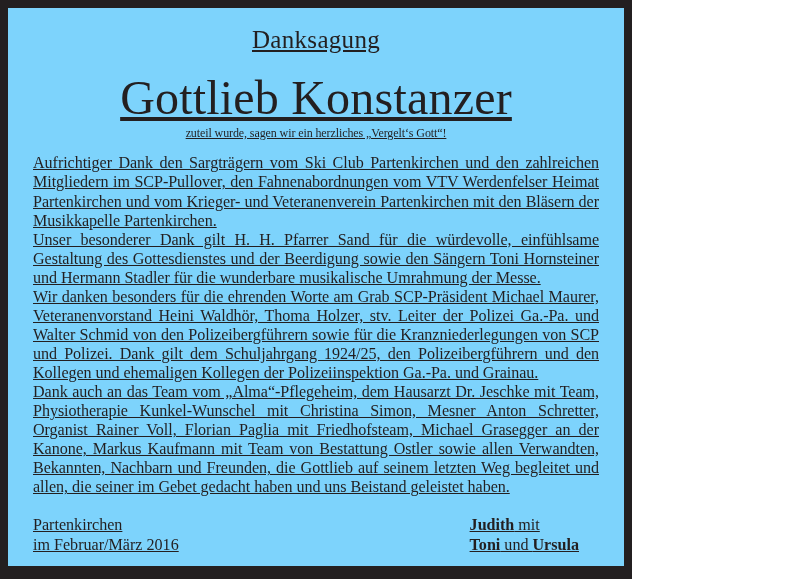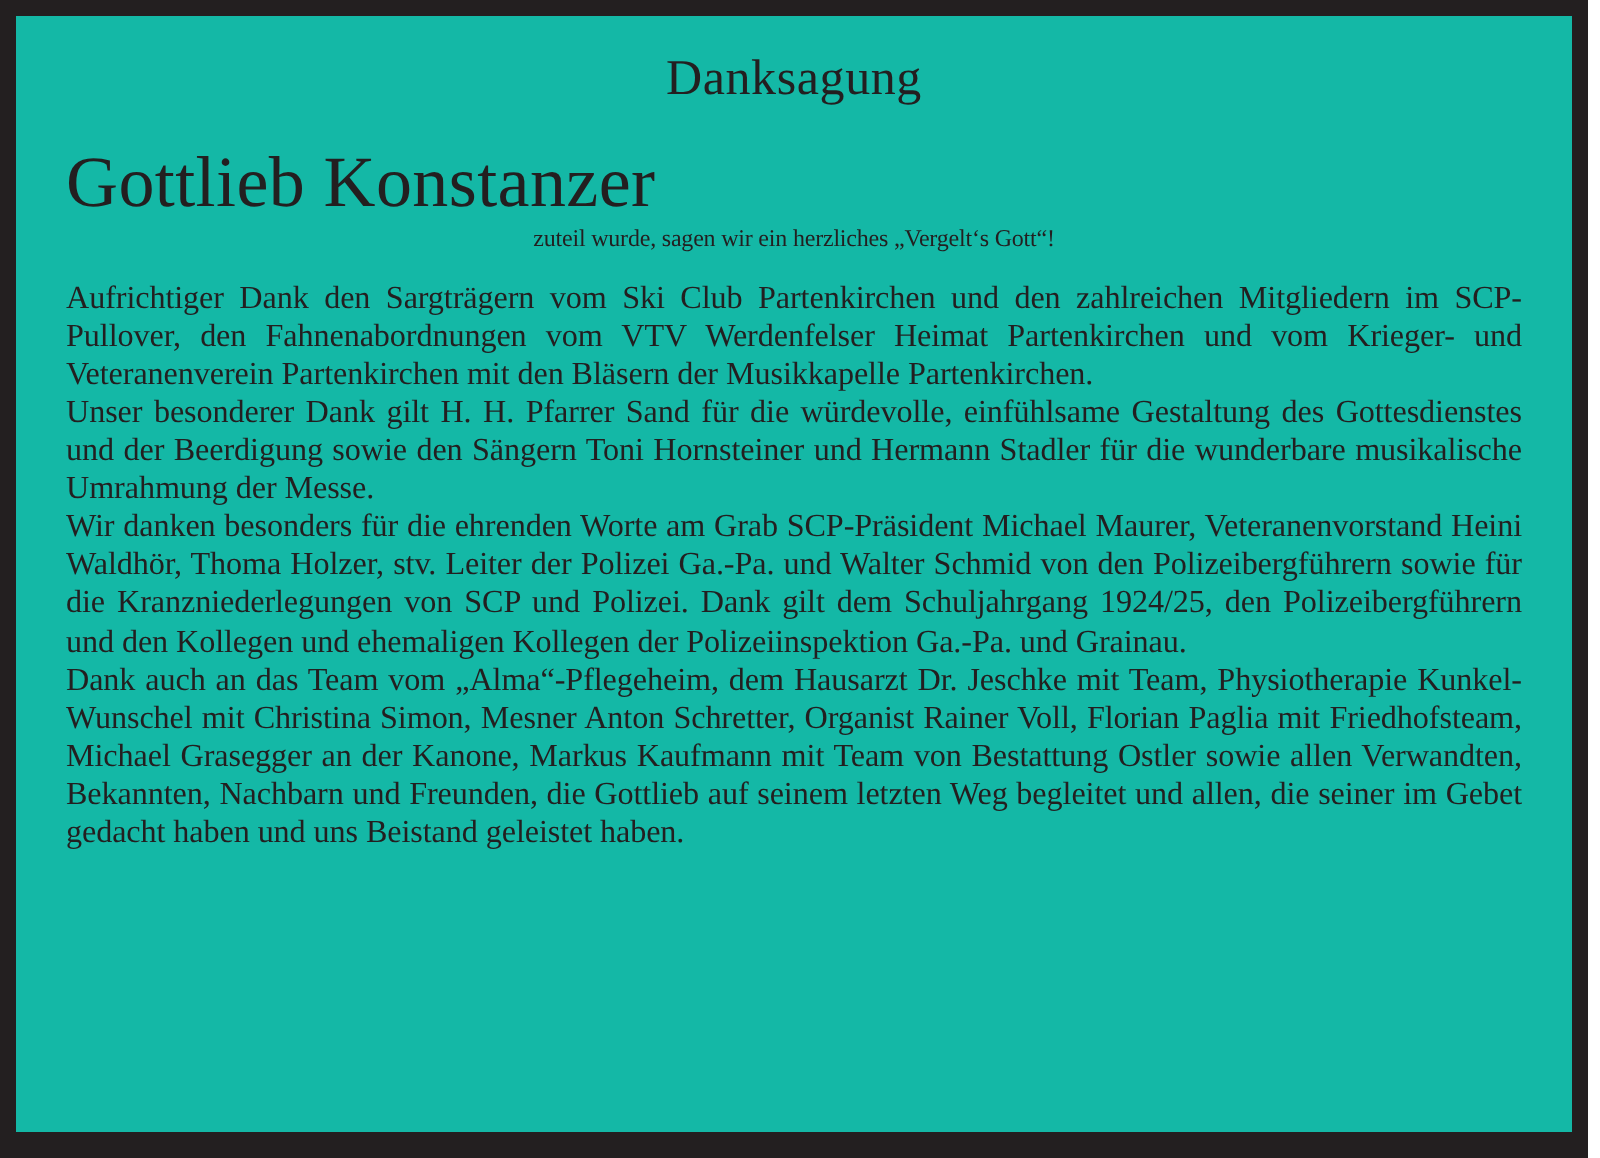--- a/index.html
+++ b/index.html
@@ -10,29 +10,30 @@
   body {
     width: 800px;
     height: 579px;
     font-family: "Liberation Serif", "DejaVu Serif", serif;
     color: #231f20;
     overflow: hidden;
   }
 
   #obituary-card {
     box-sizing: border-box;
-    width: 794px;
+    width: 632px;
     height: 579px;
-    background: #14b8a6;
+    background: #7dd3fc;
     border-top: 8px solid #231f20;
     border-left: 8px solid #231f20;
     border-right: 8px solid #231f20;
     border-bottom: 13px solid #231f20;
     padding: 0;
     position: relative;
+    text-decoration: underline;
   }
 
   #card-inner {
     box-sizing: border-box;
     width: 100%;
     height: 100%;
     padding: 19px 25px 4px 25px;
     display: flex;
     flex-direction: column;
   }
@@ -51,22 +52,22 @@
     text-align: center;
     font-size: 17.4px;
     line-height: 1.28;
     margin: 0;
     font-weight: 400;
     letter-spacing: -0.1px;
   }
   .lead .lead-line { display: block; }
 
   .deceased-name {
-    text-align: left;
-    font-size: 36px;
+    text-align: center;
+    font-size: 48px;
     line-height: 1.12;
     margin: 5px 0 1px 0;
     font-weight: 400;
     letter-spacing: 0.2px;
   }
 
   .closing {
     text-align: center;
     font-size: 12px;
     line-height: 1.22;
@@ -126,15 +127,25 @@
 
     <div class="closing">zuteil wurde, sagen wir ein herzliches „Vergelt‘s Gott“!</div>
 
     <div class="body-text">
       <p>Aufrichtiger Dank den Sargträgern vom Ski Club Partenkirchen und den zahlreichen Mitgliedern im SCP-Pullover, den Fahnenabordnungen vom VTV Werdenfelser Heimat Partenkirchen und vom Krieger- und Veteranenverein Partenkirchen mit den Bläsern der Musikkapelle Partenkirchen.</p>
       <p>Unser besonderer Dank gilt H. H. Pfarrer Sand für die würdevolle, einfühlsame Gestaltung des Gottesdienstes und der Beerdigung sowie den Sängern Toni Hornsteiner und Hermann Stadler für die wunderbare musikalische Umrahmung der Messe.</p>
       <p>Wir danken besonders für die ehrenden Worte am Grab SCP-Präsident Michael Maurer, Veteranenvorstand Heini Waldhör, Thoma Holzer, stv. Leiter der Polizei Ga.-Pa. und Walter Schmid von den Polizeibergführern sowie für die Kranzniederlegungen von SCP und Polizei. Dank gilt dem Schuljahrgang 1924/25, den Polizeibergführern und den Kollegen und ehemaligen Kollegen der Polizeiinspektion Ga.-Pa. und Grainau.</p>
       <p>Dank auch an das Team vom „Alma“-Pflegeheim, dem Hausarzt Dr. Jeschke mit Team, Physiotherapie Kunkel-Wunschel mit Christina Simon, Mesner Anton Schretter, Organist Rainer Voll, Florian Paglia mit Friedhofsteam, Michael Grasegger an der Kanone, Markus Kaufmann mit Team von Bestattung Ostler sowie allen Verwandten, Bekannten, Nachbarn und Freunden, die Gottlieb auf seinem letzten Weg begleitet und allen, die seiner im Gebet gedacht haben und uns Beistand geleistet haben.</p>
     </div>
 
+    <div class="footer">
+      <div class="footer-left">
+        <span class="f-line">Partenkirchen</span>
+        <span class="f-line">im Februar/März 2016</span>
+      </div>
+      <div class="footer-right">
+        <span class="f-line"><span class="fam-name">Judith</span><span> mit</span></span>
+        <span class="f-line"><span class="fam-name">Toni</span><span> und </span><span class="fam-name">Ursula</span></span>
+      </div>
+    </div>
 
   </div>
 </div>
 
 </body></html>

